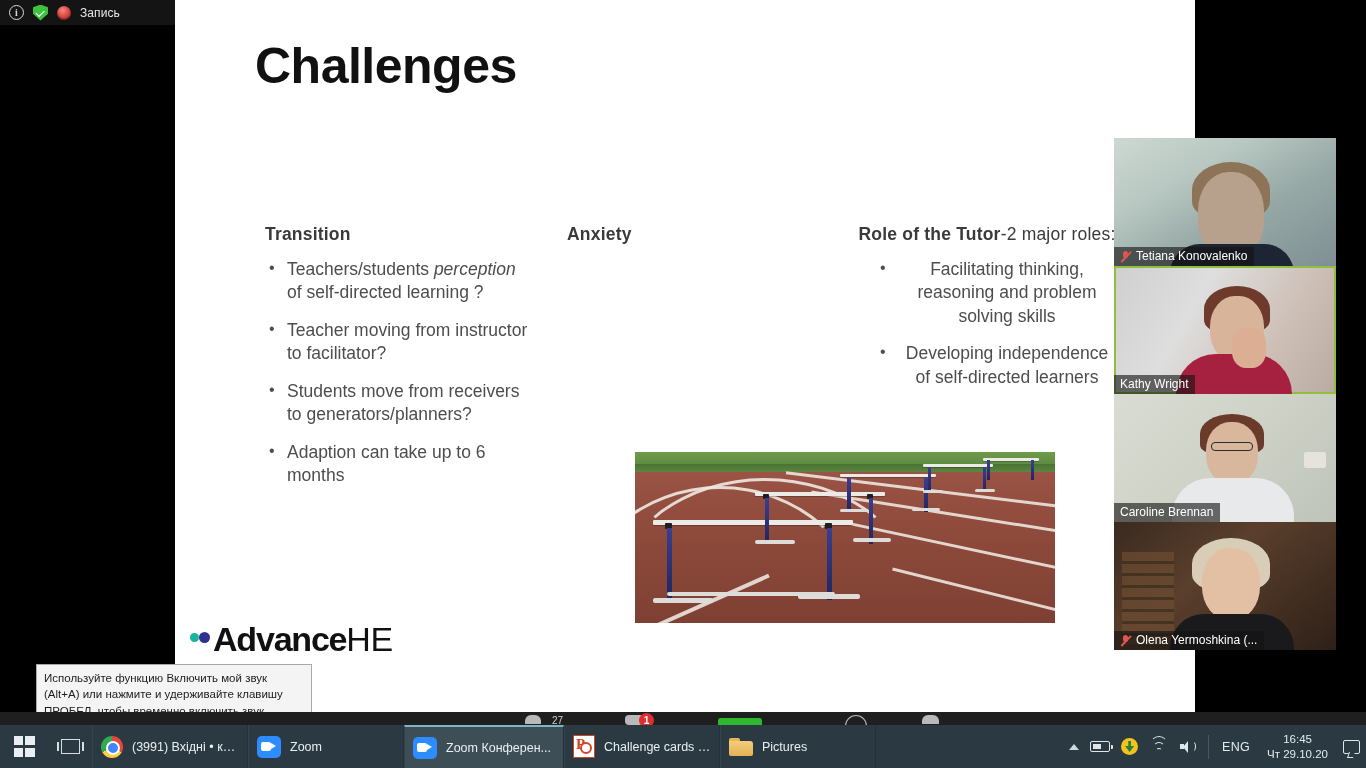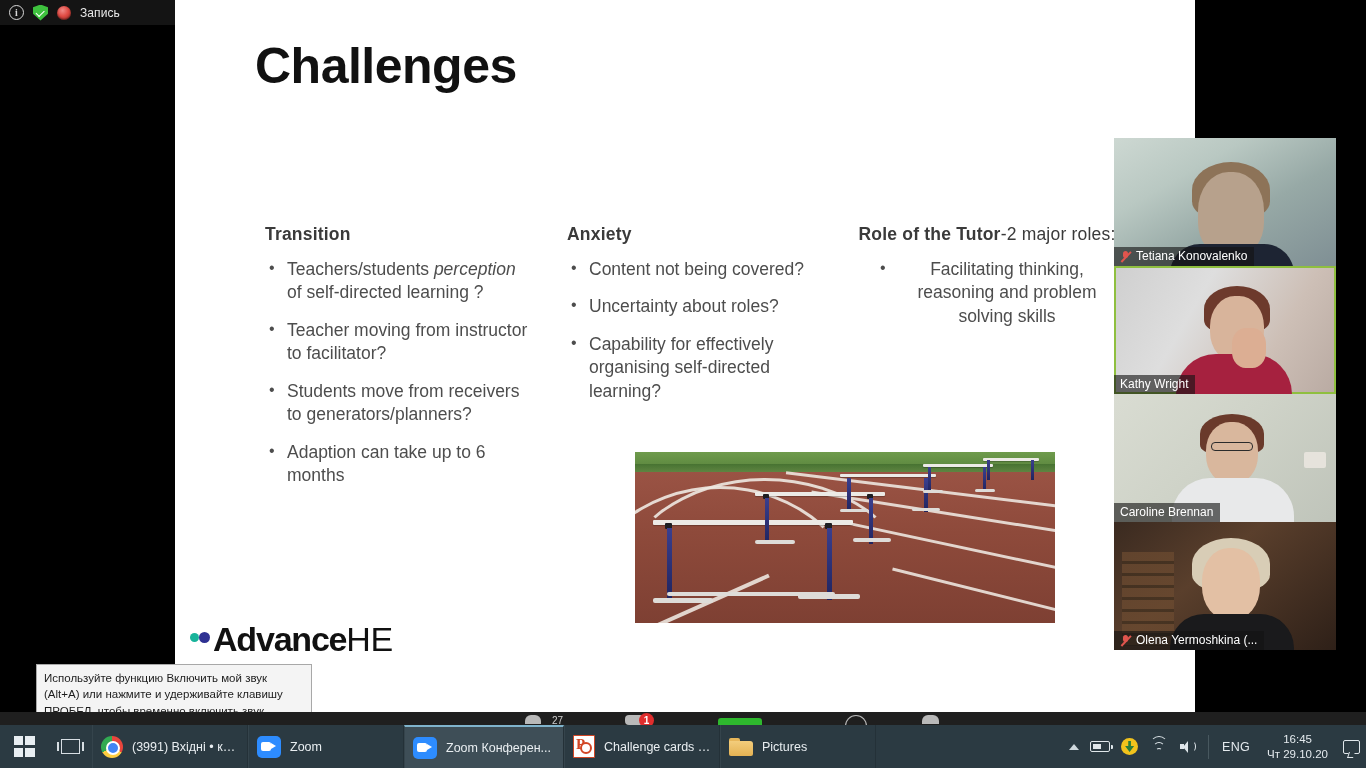--- a/index.html
+++ b/index.html
@@ -309,31 +309,27 @@
       <ul class="bul">
         <li><span>Teachers/students </span><span class="it">perception</span><span> of self-directed learning ?</span></li>
         <li>Teacher moving from instructor to facilitator?</li>
         <li>Students move from receivers to generators/planners?</li>
         <li>Adaption can take up to 6 months</li>
       </ul>
     </div>
 
     <div class="col col-2">
       <div class="col-head">Anxiety</div>
-      <ul class="bul">
-        <li>Content not being covered?</li>
-        <li>Uncertainty about roles?</li>
-        <li>Capability for effectively organising self-directed learning?</li>
-      </ul>
     </div>
 
     <div class="col col-3">
       <div class="col-head"><span>Role of the Tutor</span><span class="reg">-2 major roles:</span></div>
       <ul class="bul">
         <li>Facilitating thinking, reasoning and problem solving skills</li>
+        <li>Developing independence of self-directed learners</li>
       </ul>
     </div>
 
     <div class="photo">
       <div class="ph-grass"></div>
       <div class="ph-track"></div>
       <div class="ln" style="left:0;top:150px;width:140px;height:4px;transform:rotate(-24deg);"></div>
       <div class="curve" style="left:-60px;top:34px;width:290px;height:260px;"></div>
       <div class="curve" style="left:-20px;top:26px;width:300px;height:230px;"></div>
       <div class="ln" style="left:150px;top:36px;width:275px;height:3px;transform:rotate(7deg);"></div>

